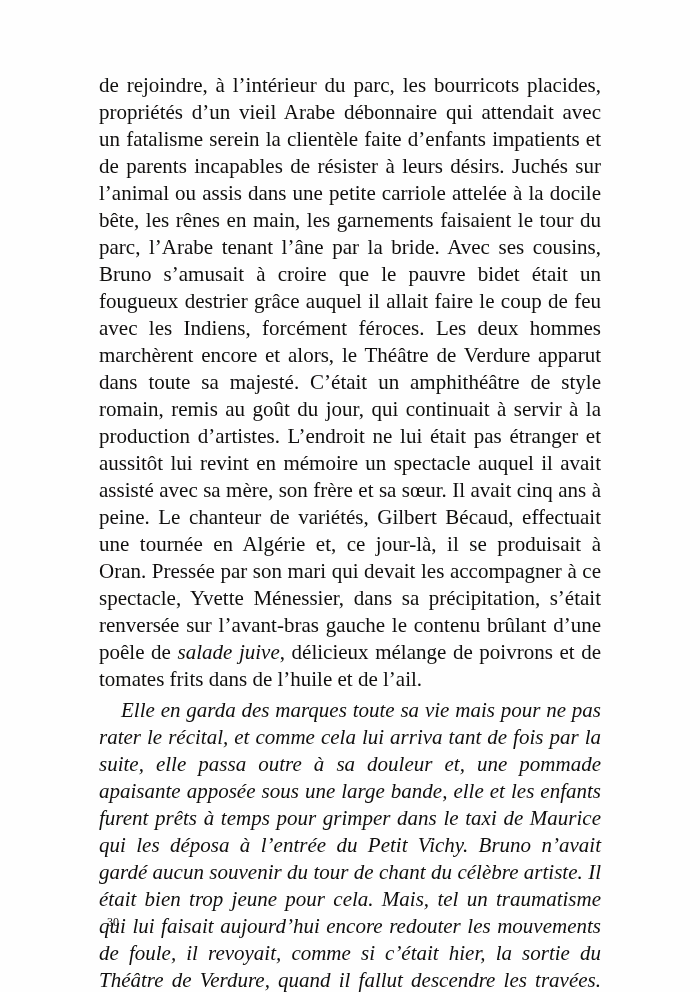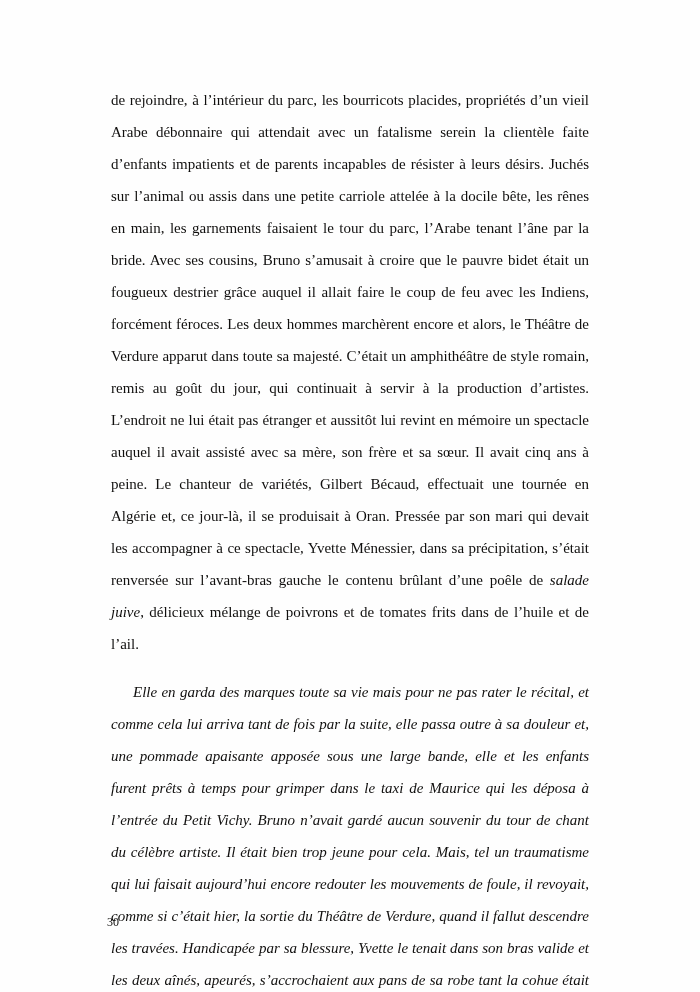--- a/index.html
+++ b/index.html
@@ -23,25 +23,25 @@
   }
 
   .text-block {
     position: absolute;
     left: 95px;
     top: 68px;
     width: 510px;
   }
 
   .para {
-    margin: 16px;
+    margin: 4px;
     text-align: justify;
     text-justify: inter-word;
-    font-size: 15px;
-    line-height: 32px;
+    font-size: 21px;
+    line-height: 27px;
     color: #100f0e;
     -webkit-font-smoothing: antialiased;
     hyphens: none;
   }
 
   .para.indent {
     text-indent: 22px;
     font-style: italic;
   }
 

